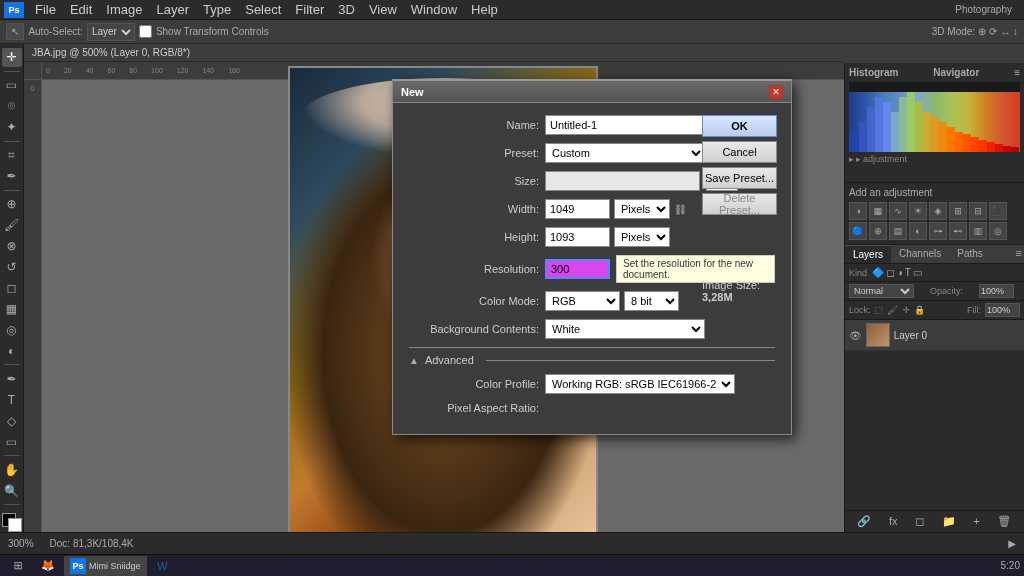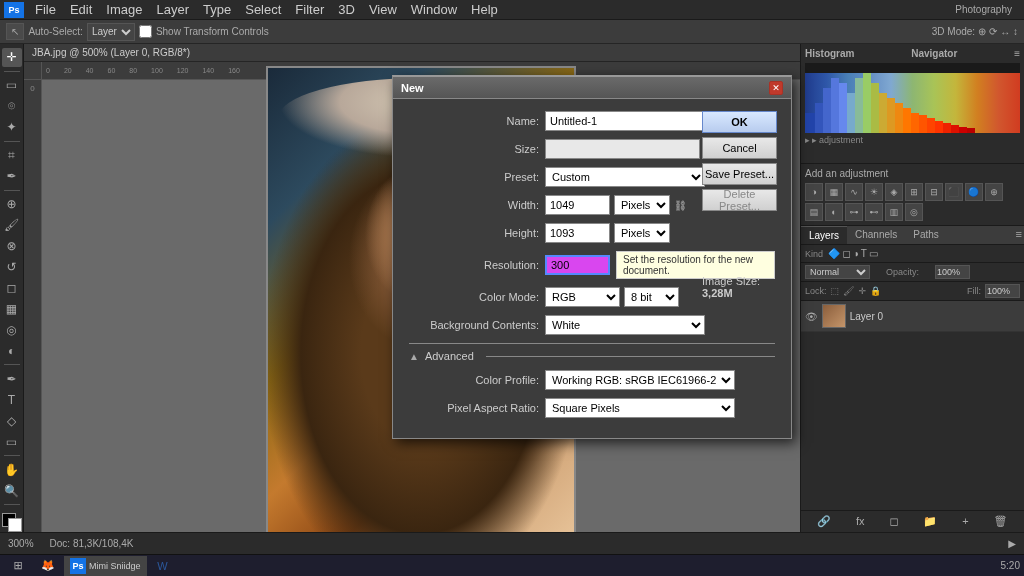--- a/index.html
+++ b/index.html
@@ -197,25 +197,26 @@
     #photo-placeholder::after {
       content: '';
       position: absolute;
       top: 10px; left: 10px; right: 10px; height: 80px;
       background: radial-gradient(ellipse at 50% 30%, #d4c8b4 0%, #b8a89a 40%, transparent 70%);
       border-radius: 50%;
     }
 
     
     #right-panel {
-      width: 224px;
+      width: 180px;
       background: #2b2b2b;
       border-left: 1px solid #1a1a1a;
       display: flex;
       flex-direction: column;
+      margin-top: 19px;
     }
     #histogram-panel {
       height: 120px;
       border-bottom: 1px solid #1a1a1a;
       padding: 4px;
     }
     .panel-header {
       display: flex;
       justify-content: space-between;
       align-items: center;
@@ -750,30 +751,30 @@
           <div class="image-size-value">3,28M</div>
         </div>
       </div>
 
       <div class="form-row">
         <span class="form-label">Name:</span>
         <input type="text" class="form-input name-input" value="Untitled-1" style="">
       </div>
 
       <div class="form-row">
-        <span class="form-label">Size:</span>
-        <input type="text" class="form-input size-input" value="" style="">
-        <select class="form-select"><option>▾</option></select>
-      </div>
-
-      <div class="form-row">
         <span class="form-label">Preset:</span>
         <select class="form-select" style="width:160px;">
           <option>Custom</option>
         </select>
+      </div>
+
+      <div class="form-row">
+        <span class="form-label">Size:</span>
+        <input type="text" class="form-input size-input" value="" style="">
+        <select class="form-select"><option>▾</option></select>
       </div>
 
       <div class="form-row">
         <span class="form-label">Width:</span>
         <div class="form-input-group">
           <input type="text" class="form-input num-input" value="1049" style="">
           <select class="form-select">
             <option>Pixels</option>
           </select>
           <span style="font-size:10px;cursor:pointer;">⛓</span>
@@ -826,23 +827,20 @@
 
         <div class="form-row">
           <span class="form-label">Color Profile:</span>
           <select class="form-select" style="width:190px;">
             <option>Working RGB: sRGB IEC61966-2.1</option>
           </select>
         </div>
 
         <div class="form-row">
           <span class="form-label">Pixel Aspect Ratio:</span>
-          <select class="form-select" style="width:190px;">
-            <option>Square Pixels</option>
-          </select>
         </div>
       </div>
     </div>
   </div>
 </div>
 
 <div id="taskbar">
   <div class="taskbar-item">
     <div class="taskbar-icon">⊞</div>
   </div>

